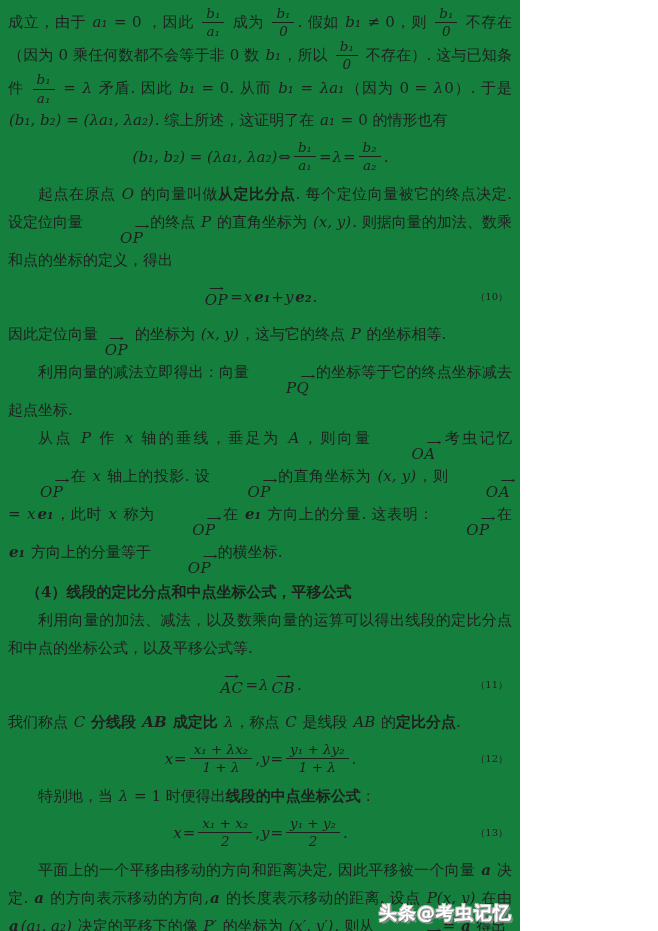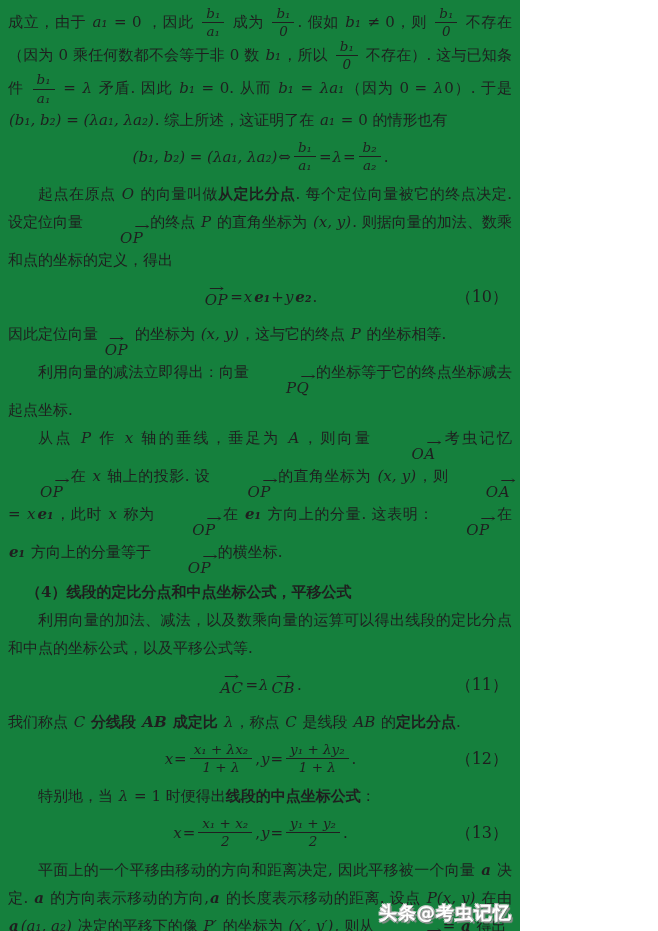--- a/index.html
+++ b/index.html
@@ -74,21 +74,21 @@
     min-height: 40px;
     margin: 3px 0;
     font-size: 15px;
   }
   .f-inner { display: inline-flex; align-items: center; flex-wrap: nowrap; }
   .f-num {
     position: absolute;
     right: 4px;
     top: 50%;
     transform: translateY(-50%);
-    font-size: 16px;
+    font-size: 10px;
   }
 
   
   .watermark {
     position: absolute;
     right: 8px;
     bottom: 6px;
     font-family: "DejaVu Sans", "Liberation Sans", sans-serif;
     font-weight: 700;
     font-size: 18px;

